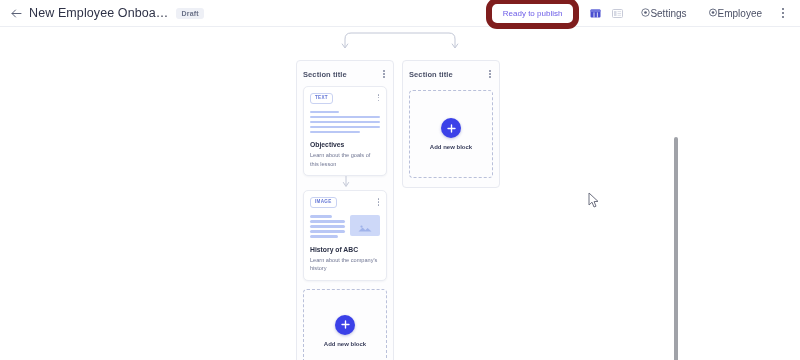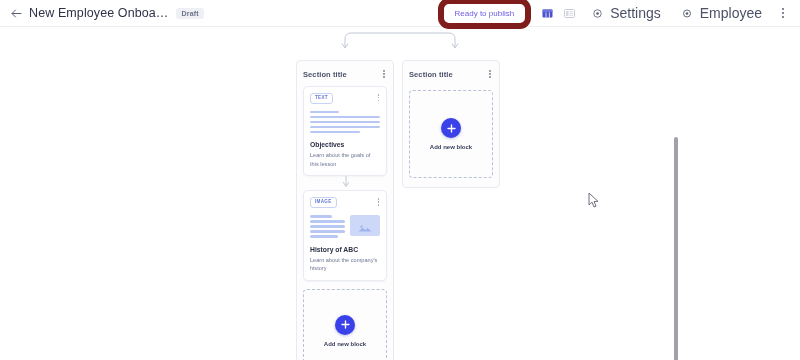--- a/index.html
+++ b/index.html
@@ -38,21 +38,21 @@
     font-size:8px; padding:5px 11px; border-radius:11px; white-space:nowrap;
     cursor:pointer;
     text-align:center;
   }
   .view-group { display:flex; align-items:center; gap:3px; }
   .icon-btn {
     width:19px; height:16px; display:flex; align-items:center; justify-content:center;
     border-radius:3px; cursor:pointer;
   }
   .pill-btn {
-    display:flex; align-items:center; gap:8px; font-size:14px; color:#4c5167;
+    display:flex; align-items:center; gap:0; font-size:10px; color:#4c5167;
     padding:4px 7px; border-radius:4px; cursor:pointer; white-space:nowrap;
   }
   .kebab {
     width:14px; height:16px; display:flex; flex-direction:column; align-items:center;
     justify-content:center; gap:2px; cursor:pointer;
   }
   .kebab i { width:2px; height:2px; border-radius:50%; background:#5a6076; display:block; }
 
   
   .canvas {

